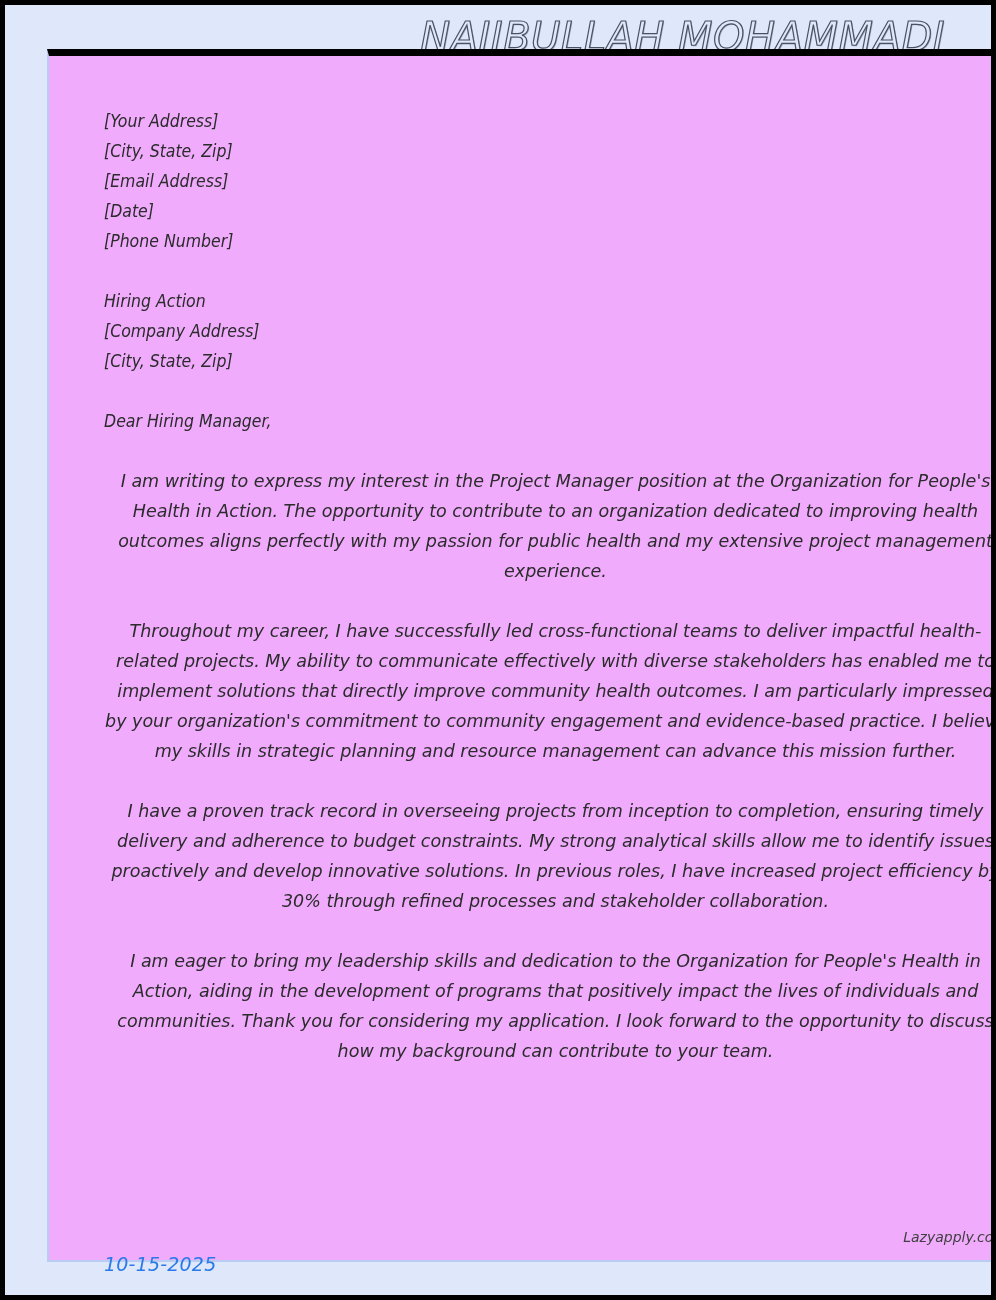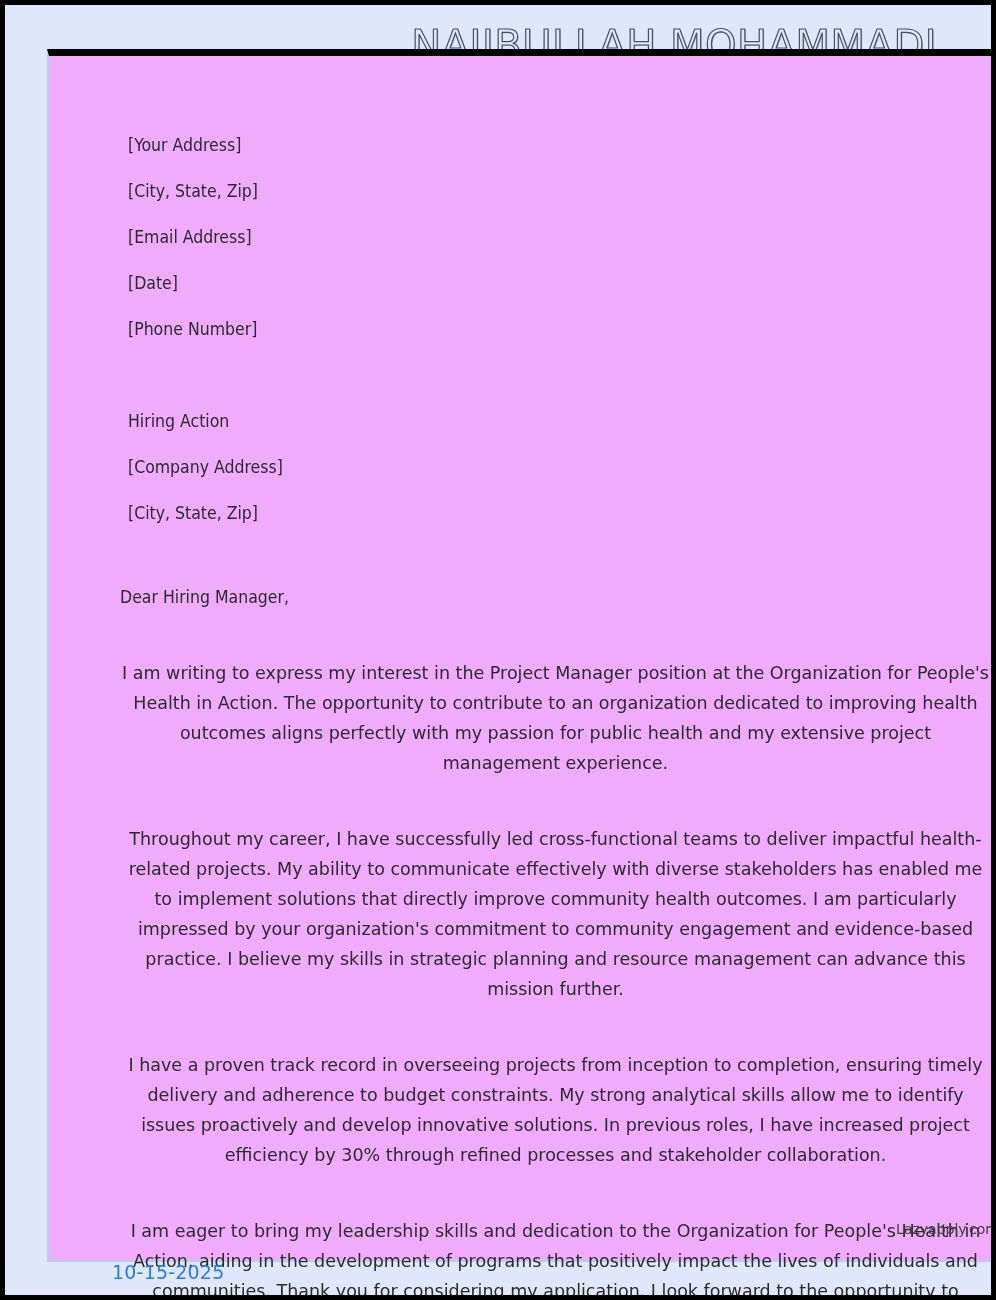--- a/index.html
+++ b/index.html
@@ -1,16 +1,16 @@
 <!DOCTYPE html>
 <html><head>
 <meta charset="utf-8">
 <title>Cover Letter</title>
 <style>
-  * { box-sizing: border-box; margin: 0; padding: 8px; }
+  * { box-sizing: border-box; margin: 0; padding: 0; font-style: italic; }
 
   html, body {
     width: 996px;
     height: 1300px;
   }
 
   body {
     background: #000000;
     font-family: "DejaVu Sans", sans-serif;
     overflow: hidden;

